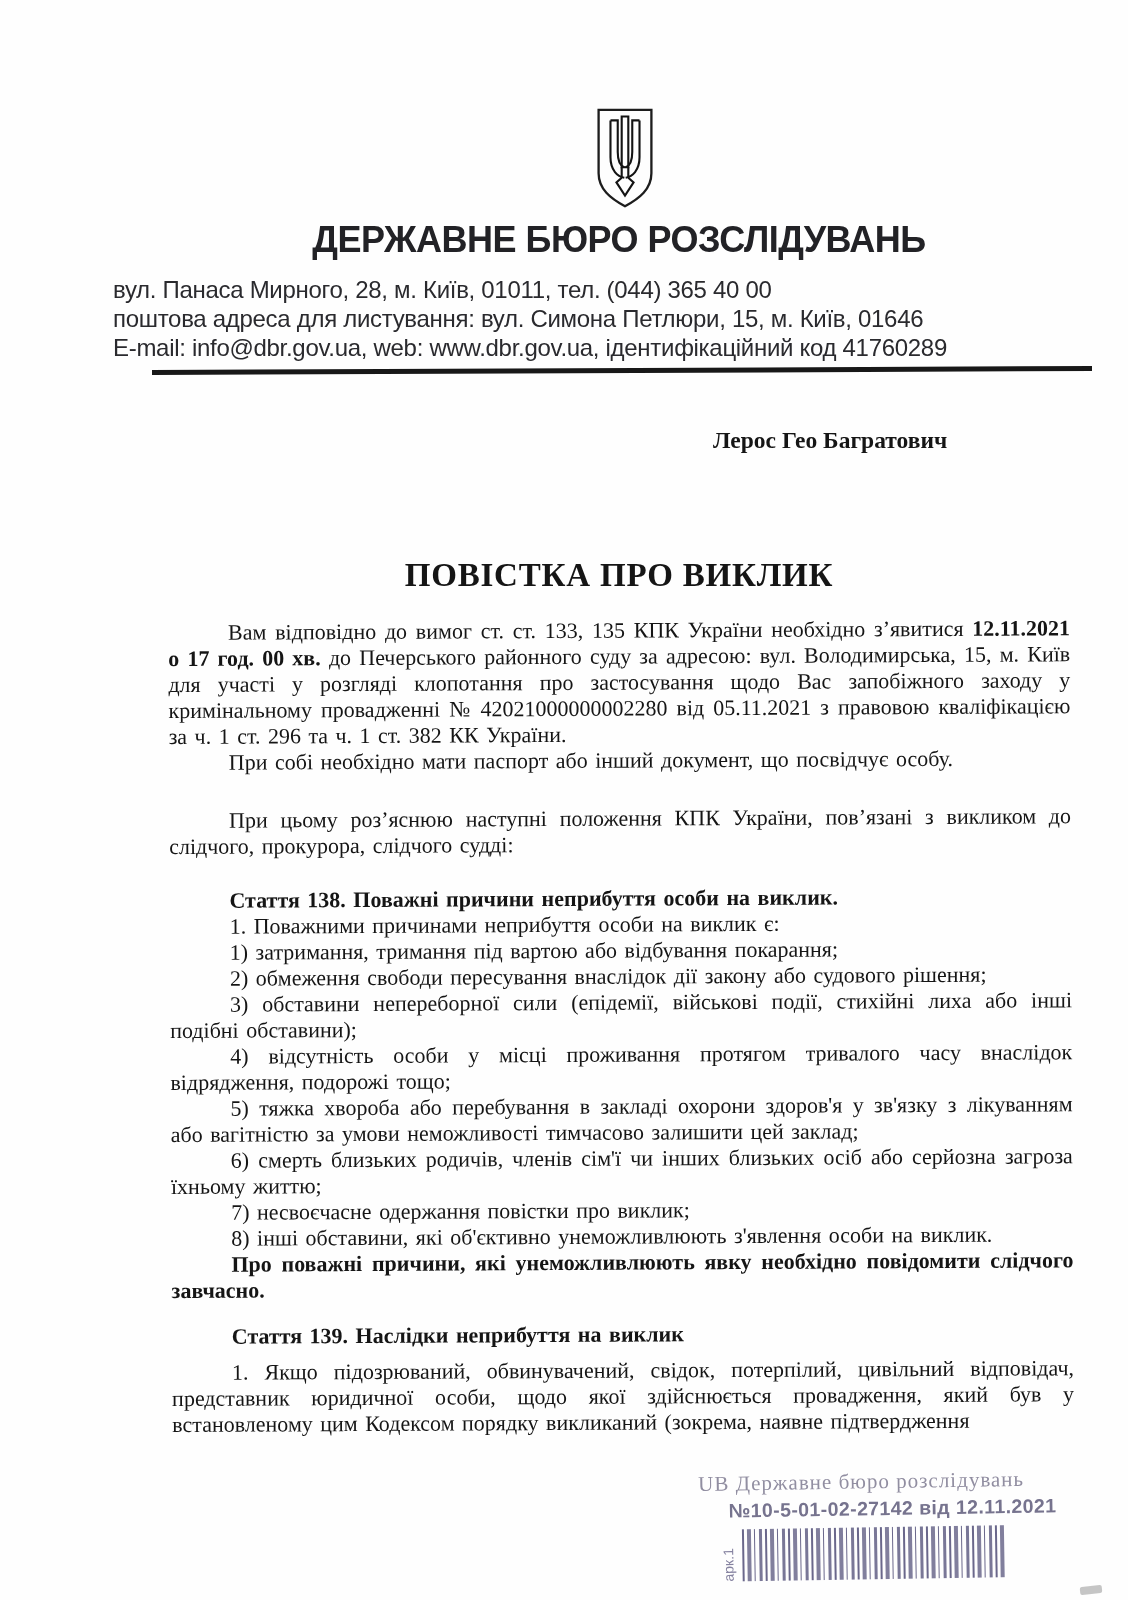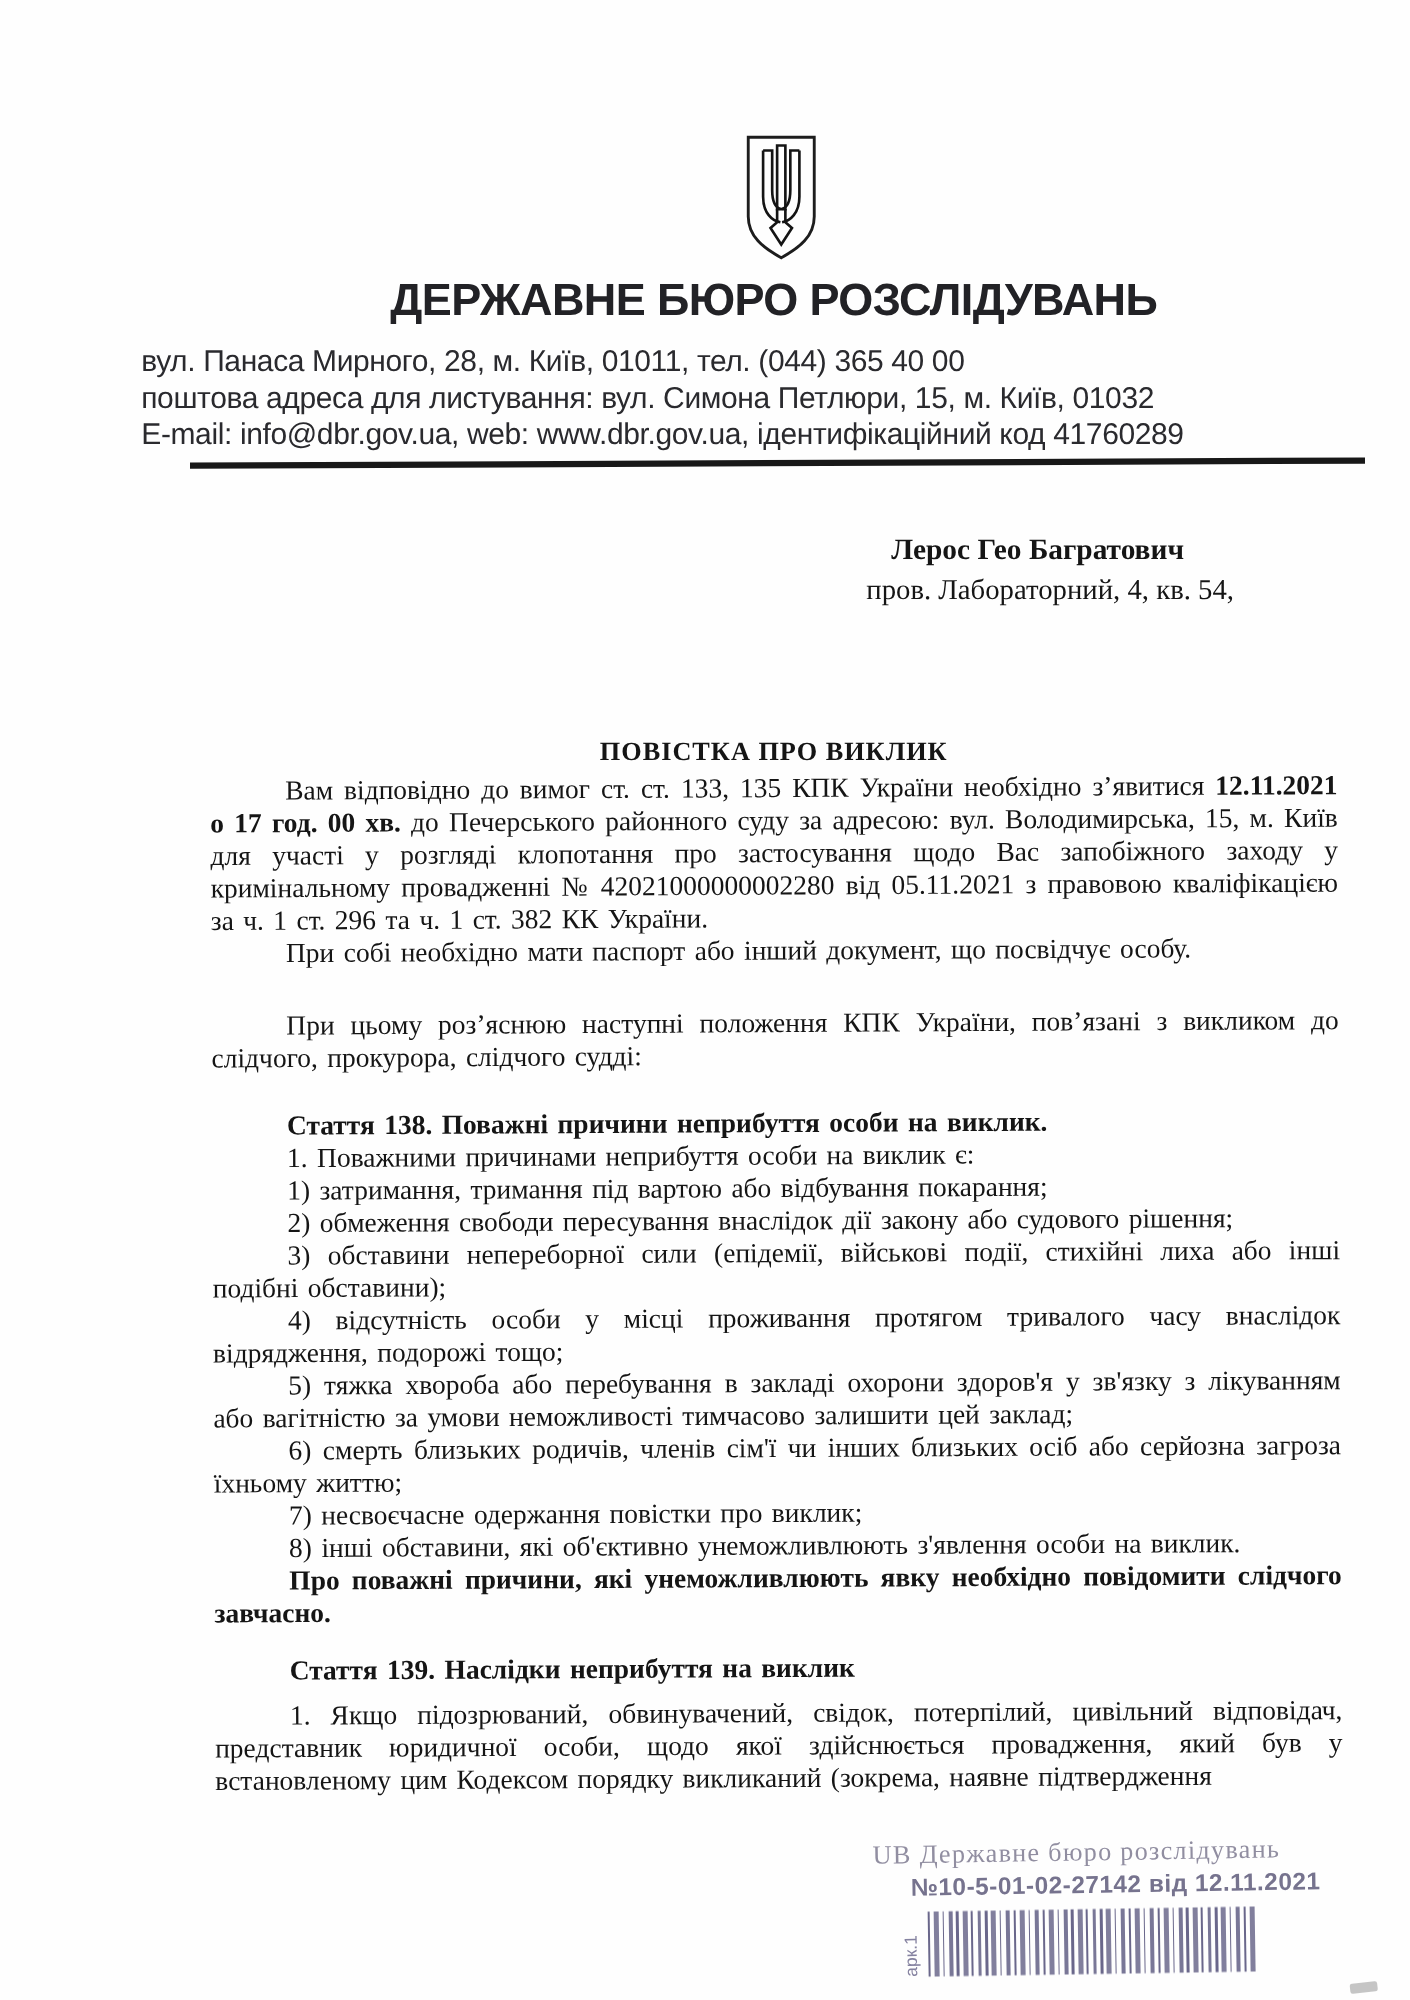--- a/index.html
+++ b/index.html
@@ -27,21 +27,21 @@
   .rule {
     position:absolute; left:152px; top:368px; width:940px; height:5px;
     background:#181818; transform:rotate(-0.25deg);
   }
   
   .recipient { position:absolute; left:693px; top:427px; font-size:23px; line-height:27px; }
   .recipient-name { font-weight:700; font-size:23.5px; margin-bottom:4px;margin-left:20px; }
   
   .doc-title {
     position:absolute; left:168px; top:557px; width:902px; text-align:center;
-    font-weight:700; font-size:21px; letter-spacing:0.8px;margin-top:32px;
+    font-weight:700; font-size:33px; letter-spacing:0.8px;
   }
   
   .body-text {
     position:absolute; left:168px; top:620px; width:902px;
     font-size:22px; line-height:26px; text-align:justify; word-spacing:2px;
     transform:rotate(-0.3deg); transform-origin:top left;
   }
   .body-text p { margin:0; text-indent:60px; }
   .p-explain   { margin-top:32px !important; }
   .h-art138    { margin-top:28px !important; font-weight:700; }
@@ -100,27 +100,26 @@
         <path d="M72,20 V76 C72,96 61,105 51,107"></path>
         <path d="M45,14 H55 V91 H45 Z"></path>
         <path d="M45,91 V107 M55,91 V107"></path>
         <path d="M45,107 L37,114 L50,134 L63,114 L55,107"></path>
       </g>
     </svg>
   </div>
 
   <div class="org-name">ДЕРЖАВНЕ БЮРО РОЗСЛІДУВАНЬ</div>
   <div class="addr addr-1">вул. Панаса Мирного, 28, м. Київ, 01011, тел. (044) 365 40 00</div>
-  <div class="addr addr-2">поштова адреса для листування: вул. Симона Петлюри, 15, м. Київ, 01032</div>
+  <div class="addr addr-2">поштова адреса для листування: вул. Симона Петлюри, 15, м. Київ, 01646</div>
   <div class="addr addr-3">E-mail: info@dbr.gov.ua, web: www.dbr.gov.ua, ідентифікаційний код 41760289</div>
   <div class="rule"></div>
 
   <div class="recipient">
     <div class="recipient-name">Лерос Гео Багратович</div>
-    <div>пров. Лабораторний, 4, кв. 54,</div>
   </div>
 
   <div class="doc-title">ПОВІСТКА ПРО ВИКЛИК</div>
 
   <div class="body-text">
     <p><span>Вам відповідно до вимог ст. ст. 133, 135 КПК України необхідно з’явитися </span><b>12.11.2021 о 17 год. 00 хв.</b><span> до Печерського районного суду за адресою: вул. Володимирська, 15, м. Київ для участі у розгляді клопотання про застосування щодо Вас запобіжного заходу у кримінальному провадженні № 42021000000002280 від 05.11.2021 з правовою кваліфікацією за ч. 1 ст. 296 та ч. 1 ст. 382  КК України.</span></p>
     <p>При собі необхідно мати паспорт або інший документ, що посвідчує особу.</p>
     <p class="p-explain">При цьому роз’яснюю наступні положення КПК України, пов’язані з викликом до слідчого, прокурора, слідчого судді:</p>
 
     <p class="h-art138">Стаття 138. Поважні причини неприбуття особи на виклик.</p>

